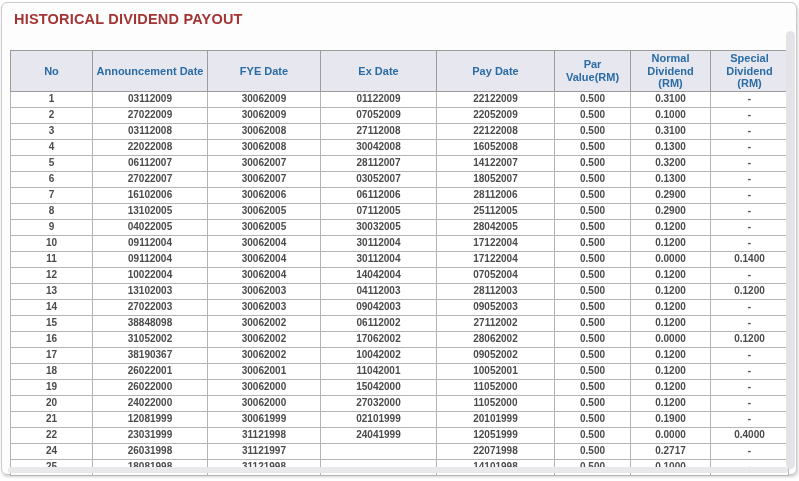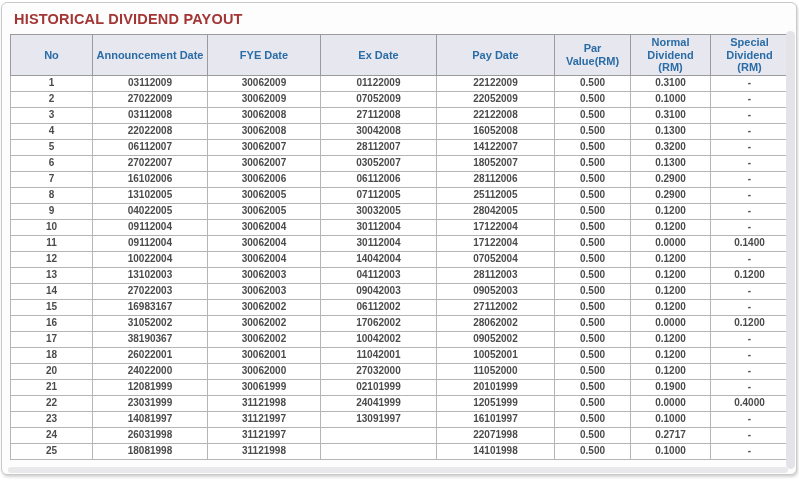--- a/index.html
+++ b/index.html
@@ -39,21 +39,21 @@
     right: 8px;
     height: 6px;
     background: #e9e9ec;
     border-radius: 4px;
   }
   .title {
     color: #a33535;
     font-weight: bold;
     font-size: 14.5px;
     letter-spacing: 0.2px;
-    padding: 8px 0 7px 12px;
+    padding: 8px 0 23px 12px;
   }
   table.divtable {
     border-collapse: collapse;
     table-layout: fixed;
     width: 778px;
     margin-left: 8px;
     background: #ffffff;
     border: 1px solid #8a8a8a;
   }
   table.divtable th {
@@ -248,21 +248,21 @@
           <td>27022003</td>
           <td>30062003</td>
           <td>09042003</td>
           <td>09052003</td>
           <td>0.500</td>
           <td>0.1200</td>
           <td>-</td>
         </tr>
         <tr>
           <td>15</td>
-          <td>16983167</td>
+          <td>38848098</td>
           <td>30062002</td>
           <td>06112002</td>
           <td>27112002</td>
           <td>0.500</td>
           <td>0.1200</td>
           <td>-</td>
         </tr>
         <tr>
           <td>16</td>
           <td>31052002</td>
@@ -287,20 +287,30 @@
           <td>18</td>
           <td>26022001</td>
           <td>30062001</td>
           <td>11042001</td>
           <td>10052001</td>
           <td>0.500</td>
           <td>0.1200</td>
           <td>-</td>
         </tr>
         <tr>
+          <td>19</td>
+          <td>26022000</td>
+          <td>30062000</td>
+          <td>15042000</td>
+          <td>11052000</td>
+          <td>0.500</td>
+          <td>0.1200</td>
+          <td>-</td>
+        </tr>
+        <tr>
           <td>20</td>
           <td>24022000</td>
           <td>30062000</td>
           <td>27032000</td>
           <td>11052000</td>
           <td>0.500</td>
           <td>0.1200</td>
           <td>-</td>
         </tr>
         <tr>
@@ -317,30 +327,20 @@
           <td>22</td>
           <td>23031999</td>
           <td>31121998</td>
           <td>24041999</td>
           <td>12051999</td>
           <td>0.500</td>
           <td>0.0000</td>
           <td>0.4000</td>
         </tr>
         <tr>
-          <td>23</td>
-          <td>14081997</td>
-          <td>31121997</td>
-          <td>13091997</td>
-          <td>16101997</td>
-          <td>0.500</td>
-          <td>0.1000</td>
-          <td>-</td>
-        </tr>
-        <tr>
           <td>24</td>
           <td>26031998</td>
           <td>31121997</td>
           <td></td>
           <td>22071998</td>
           <td>0.500</td>
           <td>0.2717</td>
           <td>-</td>
         </tr>
         <tr>

